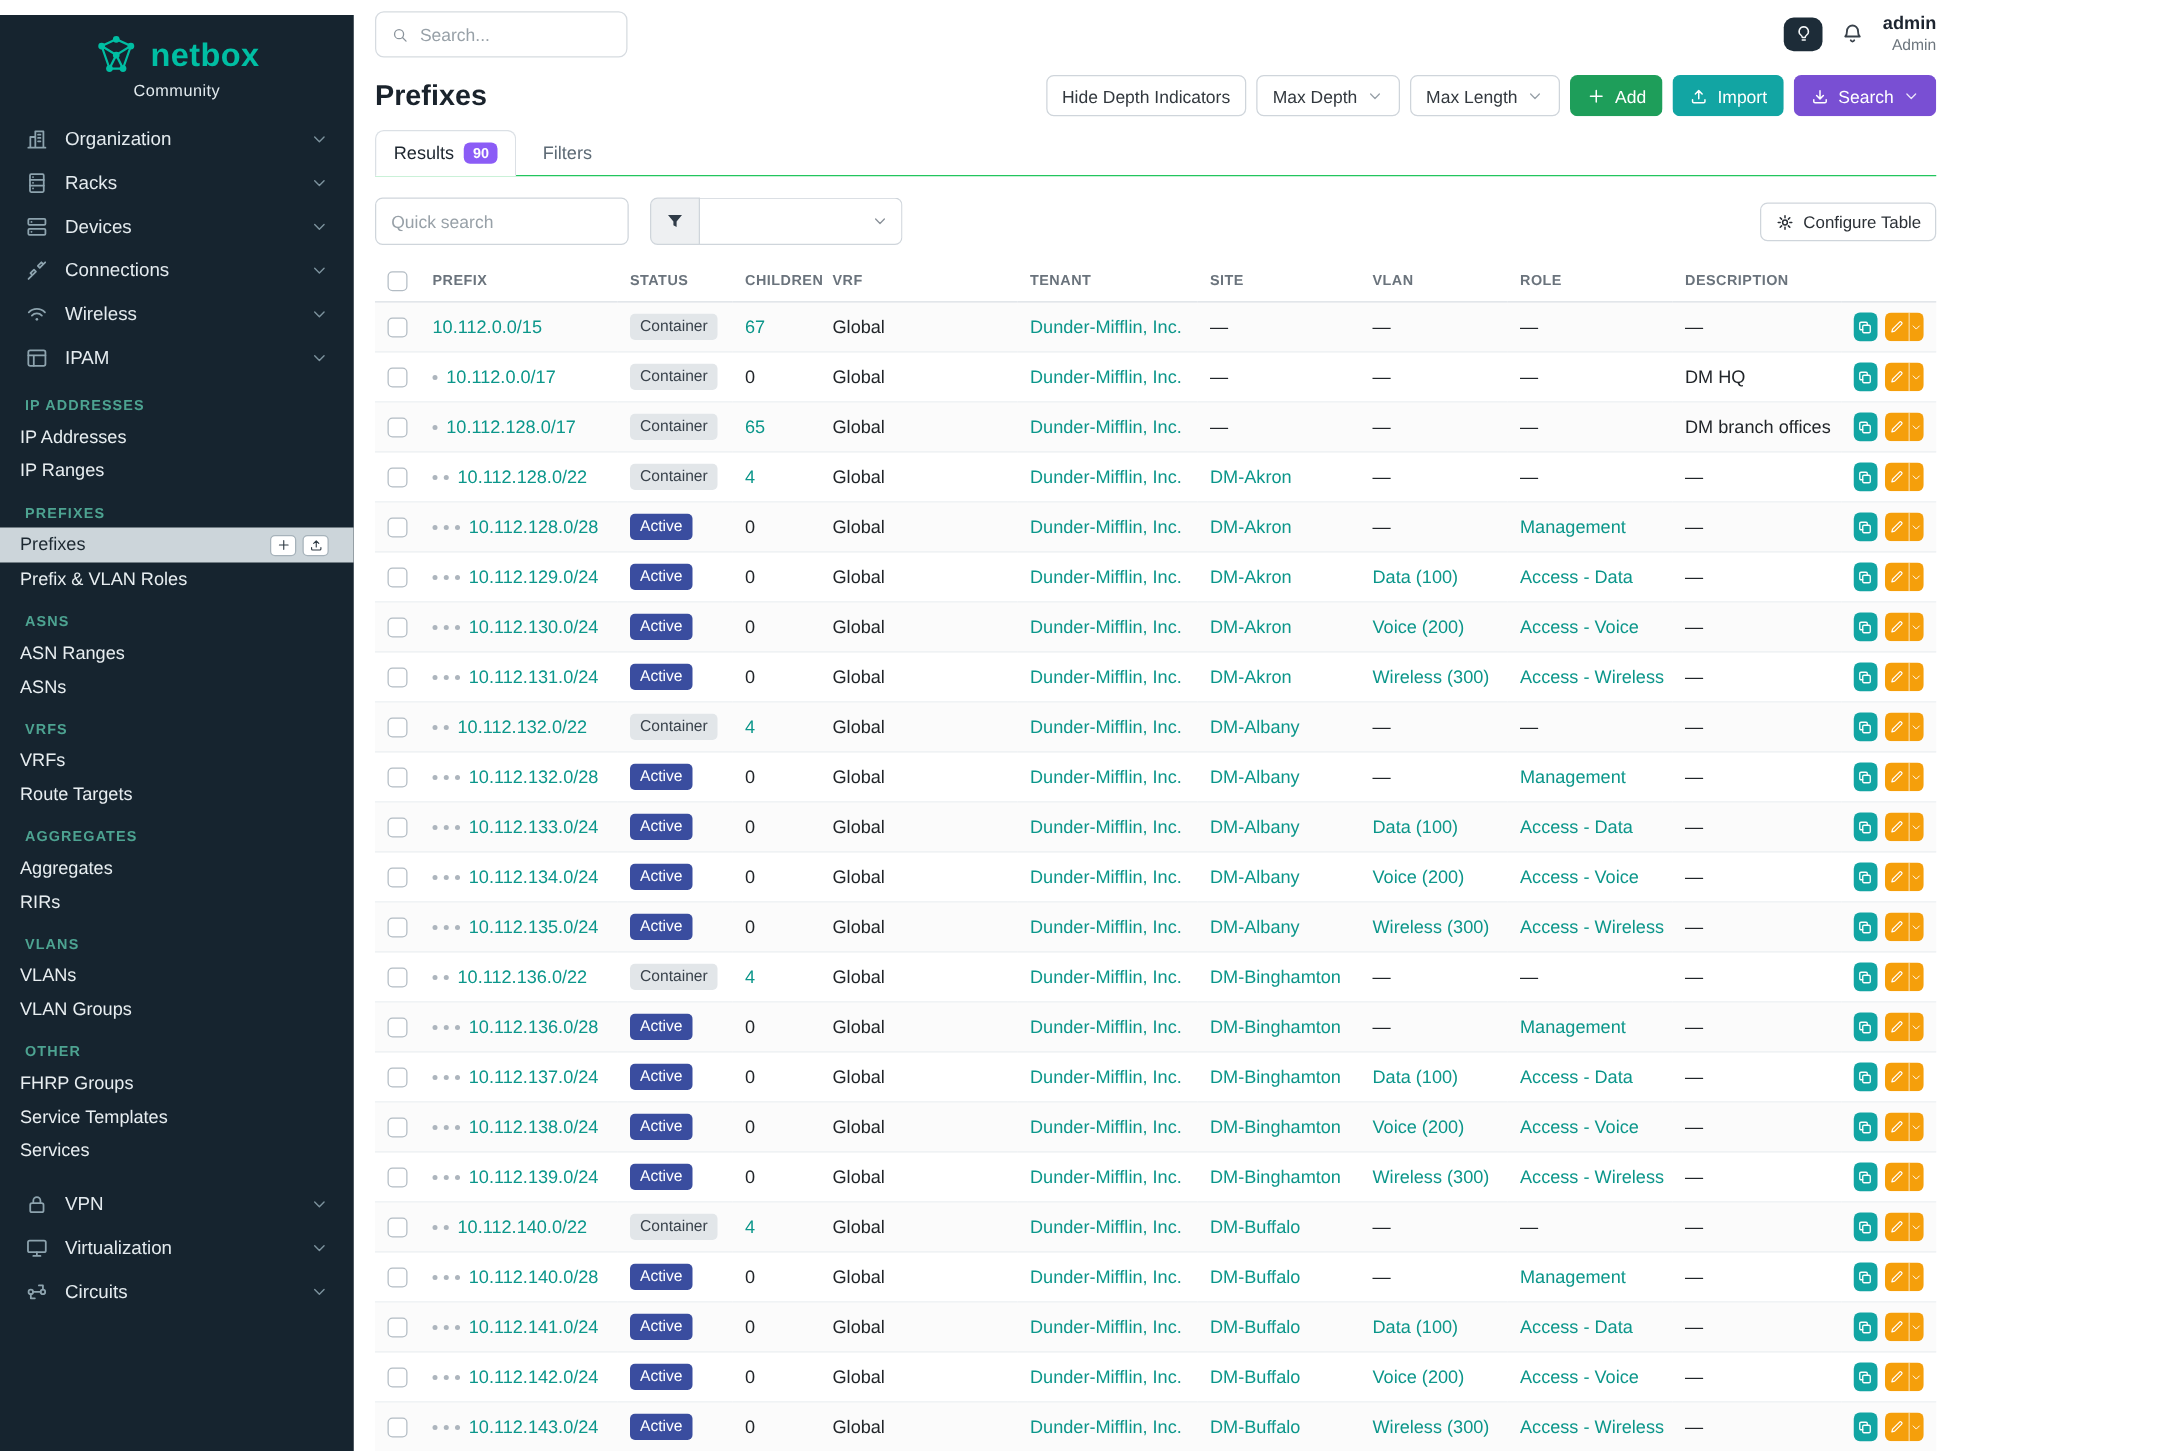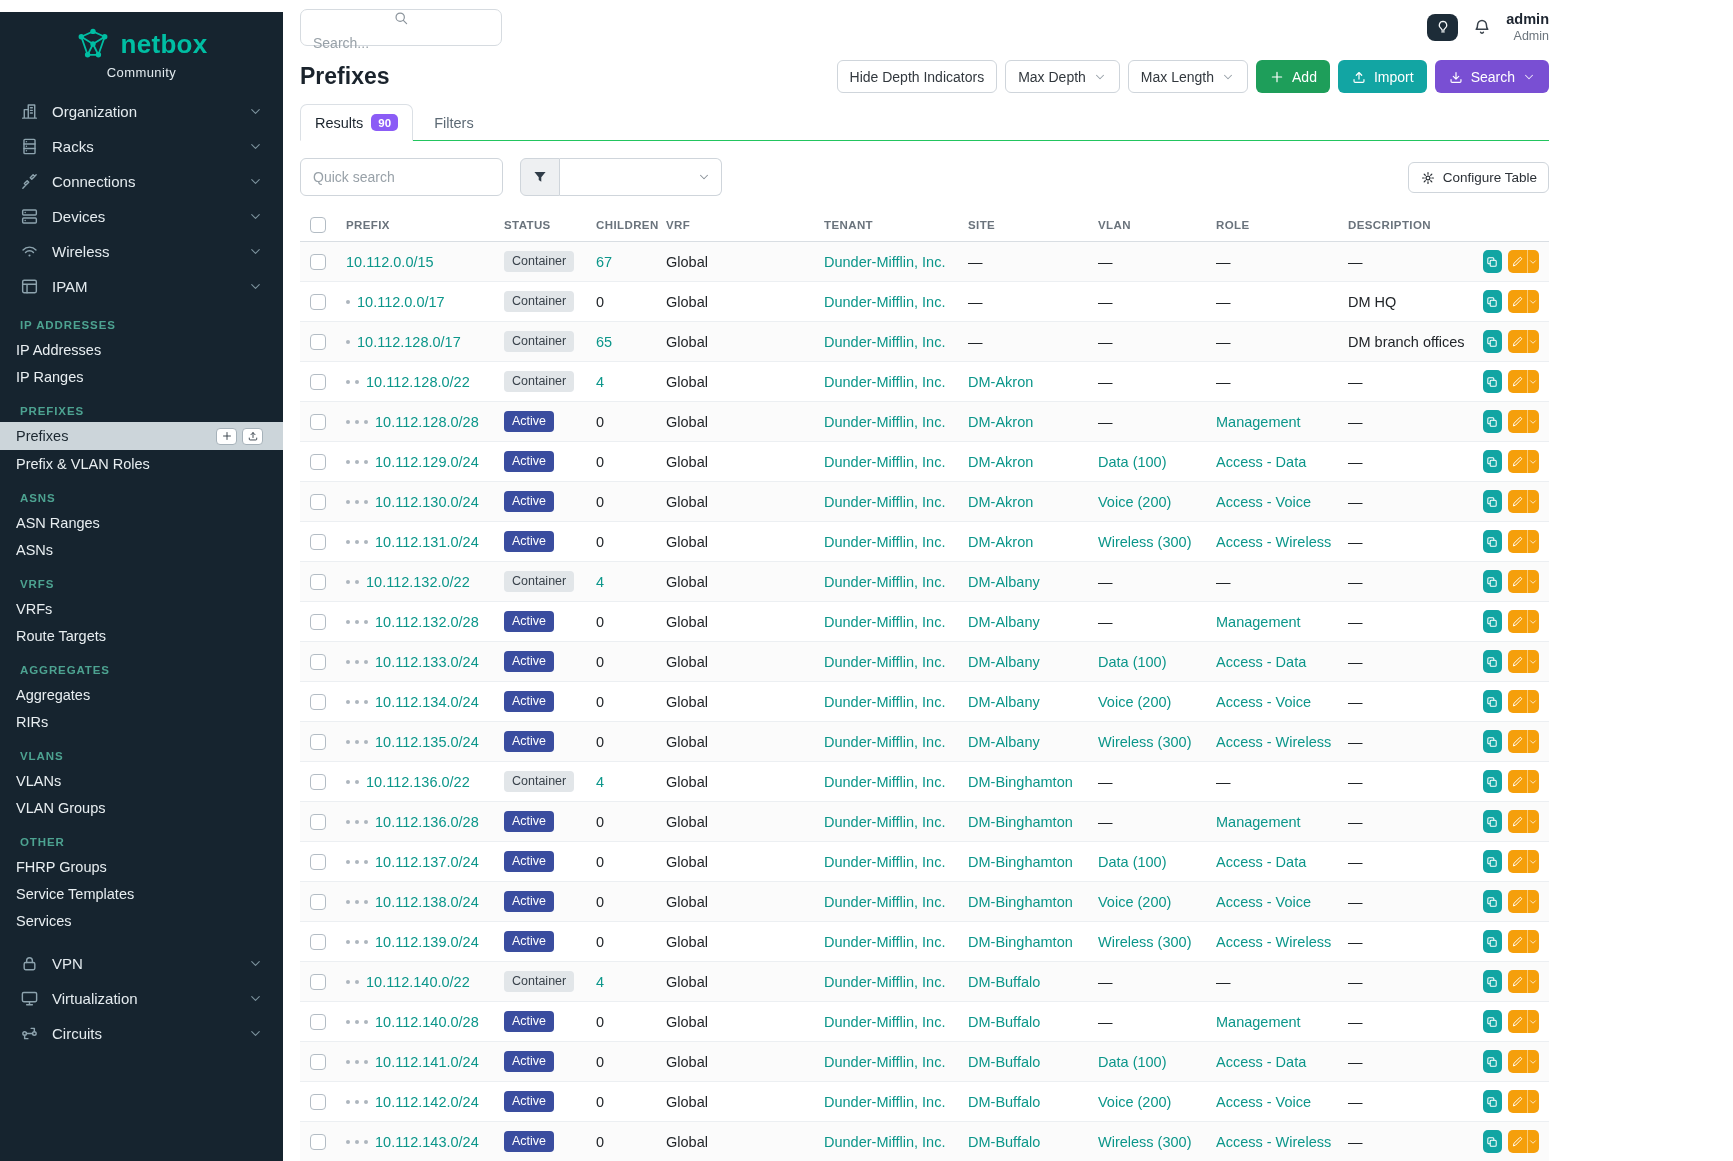--- a/index.html
+++ b/index.html
@@ -35,21 +35,21 @@
   .mini-actions { margin-left:auto; display:flex; gap:5px; }
   .mini-btn { width:21px; height:17px; background:#fff; border:1px solid #a6b2ba;
     border-radius:4px; display:inline-flex; align-items:center; justify-content:center;
     color:#2f3a44; padding:0; }
   .menu-bottom { margin-top:12px; }
 
   
   .main { position:absolute; left:283px; top:0; width:1283px; height:1161px; overflow:hidden; }
   .topbar { display:flex; align-items:center; padding:9px 17px; height:55px; }
   .search-box { display:flex; align-items:center; gap:9px; width:202px; height:37px;
-    border:1px solid #d6dbe0; border-radius:7px; padding:0 12px; color:#8b949c;flex-direction:column; }
+    border:1px solid #d6dbe0; border-radius:7px; padding:16px 12px; color:#8b949c; }
   .search-box input { border:none; outline:none; width:100%; font-size:14px; color:#343a40;
     font-family:inherit; background:transparent; }
   .search-box input::placeholder { color:#98a1a8; }
   .topbar-right { margin-left:auto; display:flex; align-items:center; gap:14px;justify-content:center; }
   .bulb-btn { width:31px; height:27px; background:#1d2c38; border:none; border-radius:8px;
     color:#f4f7f8; display:flex; align-items:center; justify-content:center; }
   .bell-btn { background:none; border:none; color:#39424b; display:flex; padding:0; }
   .user-block { text-align:right; line-height:1.2; cursor:pointer; }
   .user-name { font-weight:700; font-size:14.5px; color:#1d2530; }
   .user-role { font-size:12.5px; color:#6c757d; }
@@ -169,39 +169,39 @@
     <span class="nav-label">Racks</span>
     <span class="nav-chevron">
             <svg viewBox="0 0 20 20" width="100%" height="100%" fill="none" stroke="currentColor" stroke-width="1.5" stroke-linecap="round" stroke-linejoin="round">
               <path d="M5 7.5l5 5 5-5"></path>
             </svg>
           </span>
   </a>
         <a class="nav-item">
     <span class="nav-icon">
             <svg viewBox="0 0 20 20" width="100%" height="100%" fill="none" stroke="currentColor" stroke-width="1.5" stroke-linecap="round" stroke-linejoin="round">
-              <path d="M3 17l3.2-3.2M13.8 6.2 17 3M6.2 13.8 4.6 12.2l3-3 1.6 1.6zM15.4 4.6 13.8 3l-3 3 1.6 1.6z"></path>
-            </svg>
-          </span>
-    <span class="nav-label">Connections</span>
+              <rect x="2.8" y="3.2" width="14.4" height="5.2" rx="1"></rect>
+              <rect x="2.8" y="11.6" width="14.4" height="5.2" rx="1"></rect>
+              <path d="M5.4 5.8h.1M5.4 14.2h.1"></path>
+            </svg>
+          </span>
+    <span class="nav-label">Devices</span>
     <span class="nav-chevron">
             <svg viewBox="0 0 20 20" width="100%" height="100%" fill="none" stroke="currentColor" stroke-width="1.5" stroke-linecap="round" stroke-linejoin="round">
               <path d="M5 7.5l5 5 5-5"></path>
             </svg>
           </span>
   </a>
         <a class="nav-item">
     <span class="nav-icon">
             <svg viewBox="0 0 20 20" width="100%" height="100%" fill="none" stroke="currentColor" stroke-width="1.5" stroke-linecap="round" stroke-linejoin="round">
-              <rect x="2.8" y="3.2" width="14.4" height="5.2" rx="1"></rect>
-              <rect x="2.8" y="11.6" width="14.4" height="5.2" rx="1"></rect>
-              <path d="M5.4 5.8h.1M5.4 14.2h.1"></path>
-            </svg>
-          </span>
-    <span class="nav-label">Devices</span>
+              <path d="M3 17l3.2-3.2M13.8 6.2 17 3M6.2 13.8 4.6 12.2l3-3 1.6 1.6zM15.4 4.6 13.8 3l-3 3 1.6 1.6z"></path>
+            </svg>
+          </span>
+    <span class="nav-label">Connections</span>
     <span class="nav-chevron">
             <svg viewBox="0 0 20 20" width="100%" height="100%" fill="none" stroke="currentColor" stroke-width="1.5" stroke-linecap="round" stroke-linejoin="round">
               <path d="M5 7.5l5 5 5-5"></path>
             </svg>
           </span>
   </a>
         <a class="nav-item">
     <span class="nav-icon">
             <svg viewBox="0 0 20 20" width="100%" height="100%" fill="none" stroke="currentColor" stroke-width="1.5" stroke-linecap="round" stroke-linejoin="round">
               <path d="M3.2 8.3a9.4 9.4 0 0 1 13.6 0M5.8 11a5.8 5.8 0 0 1 8.4 0"></path>

